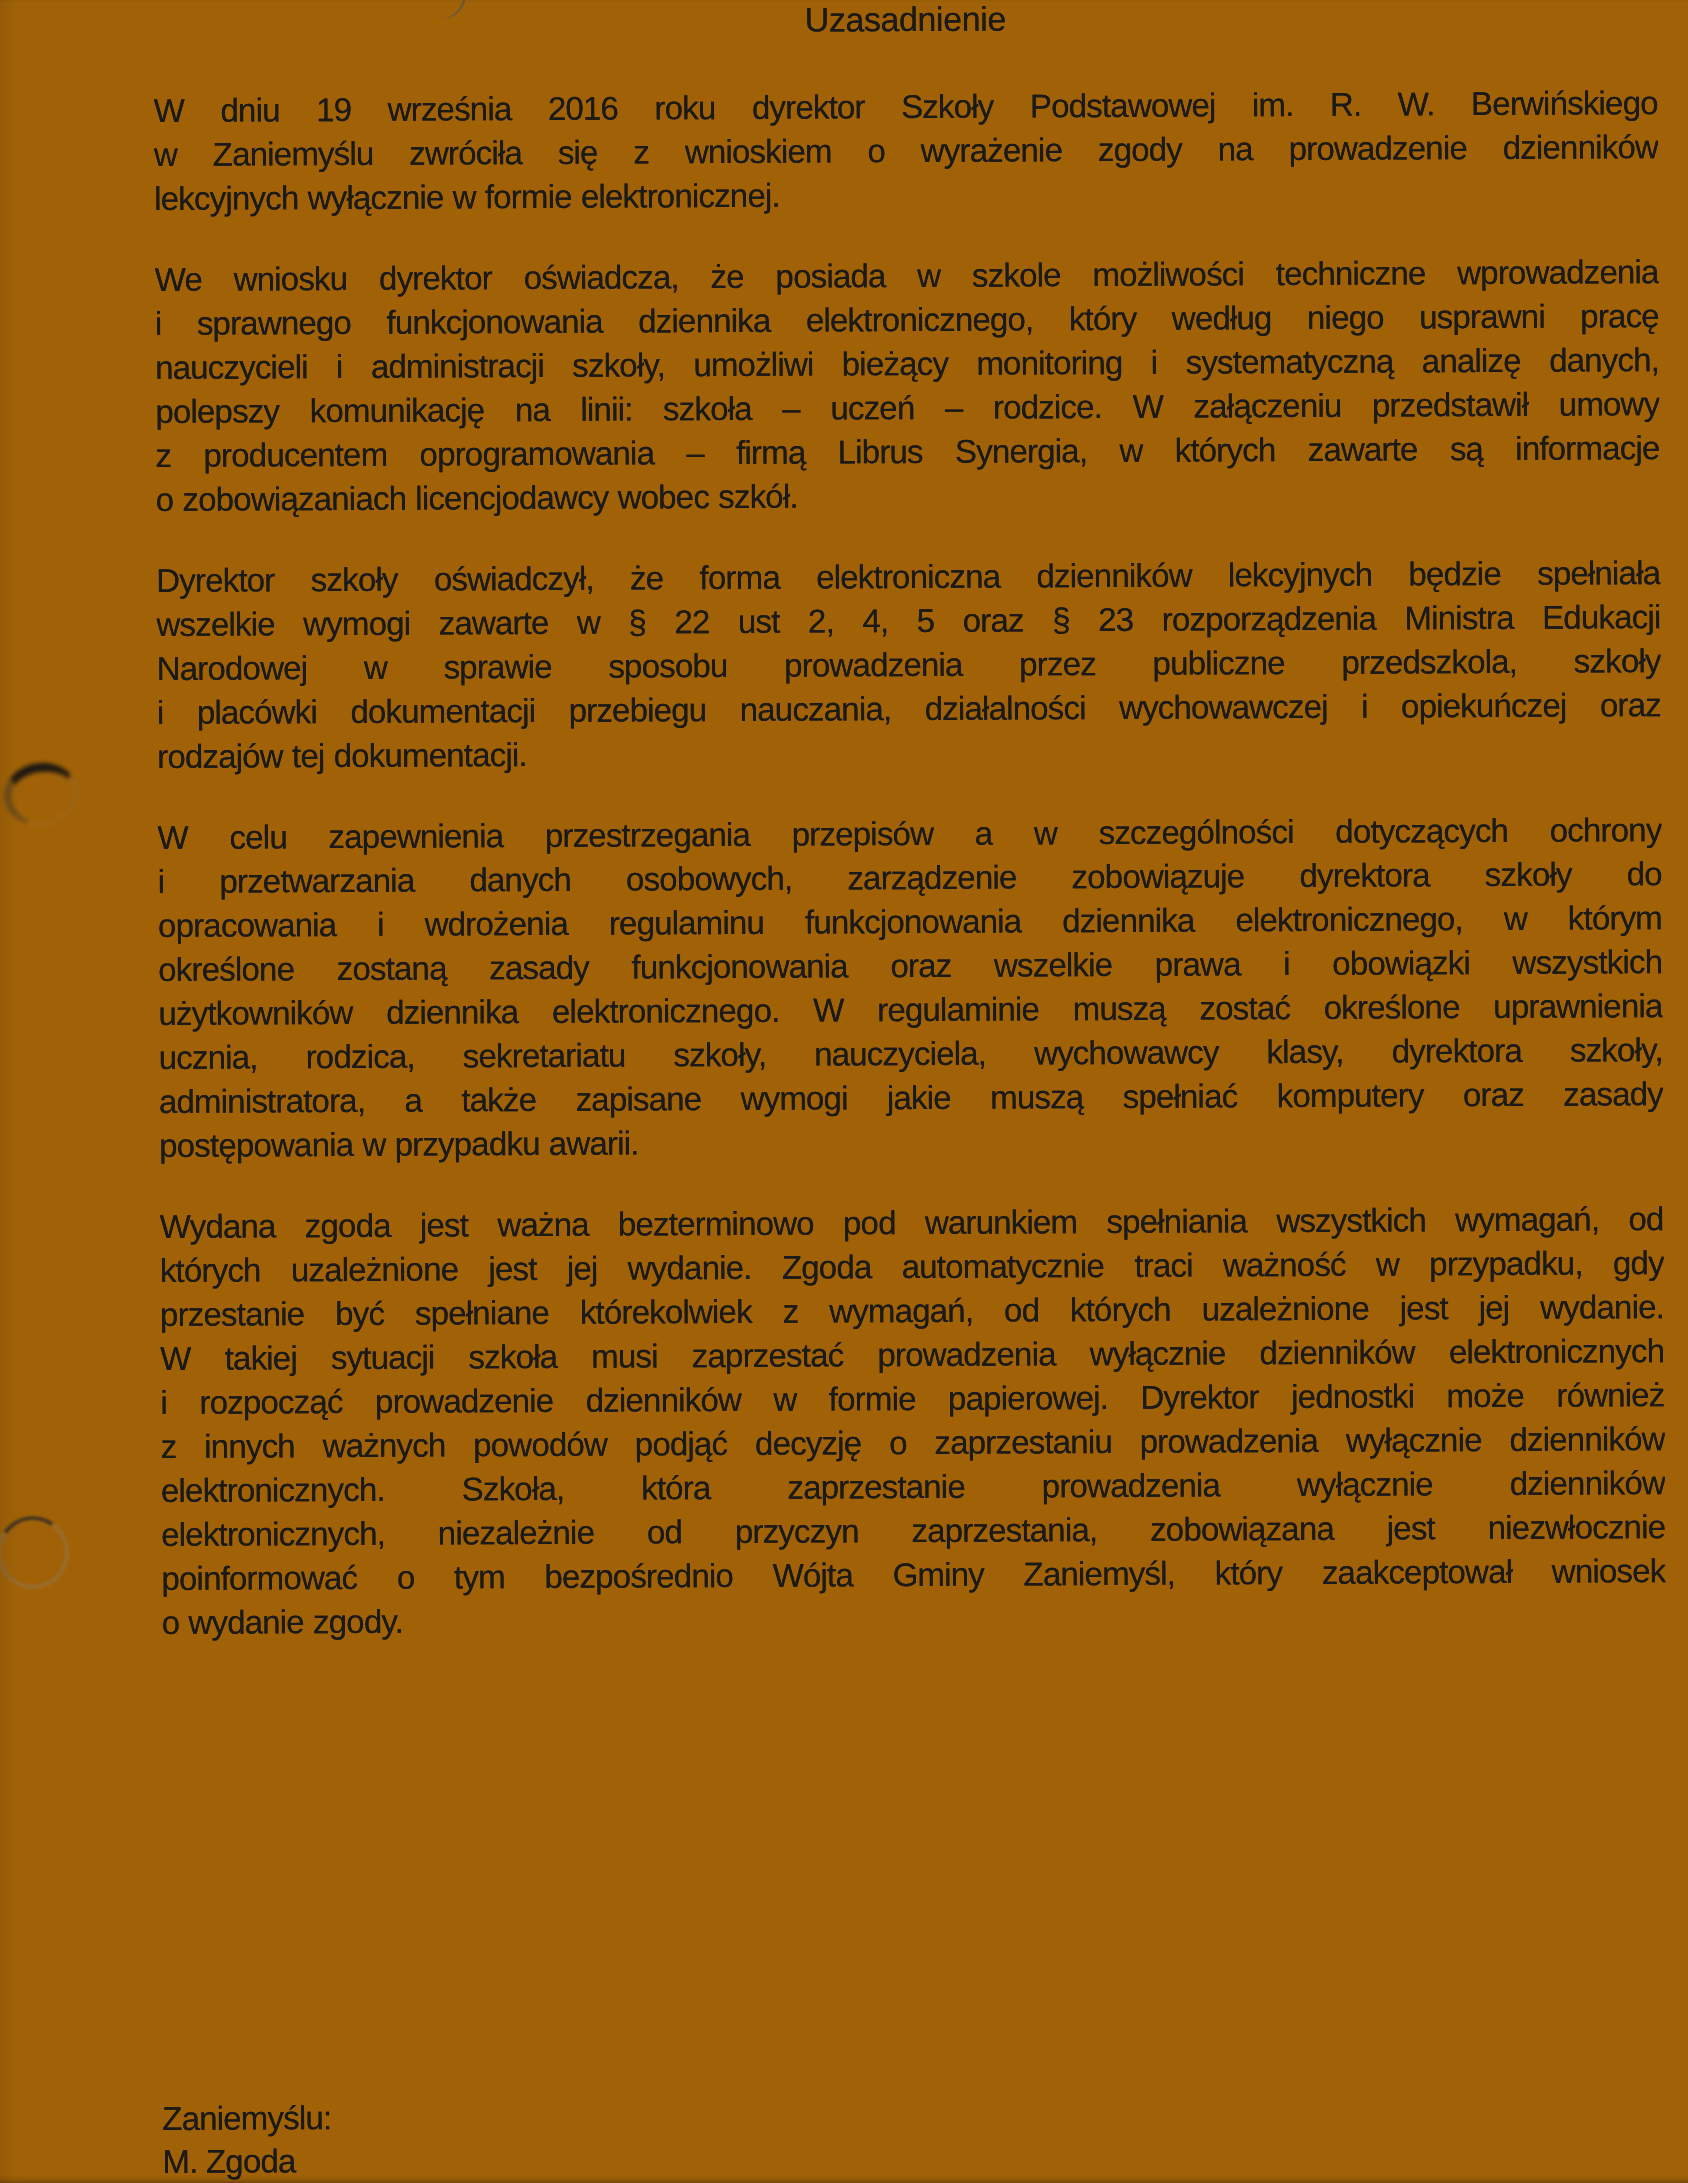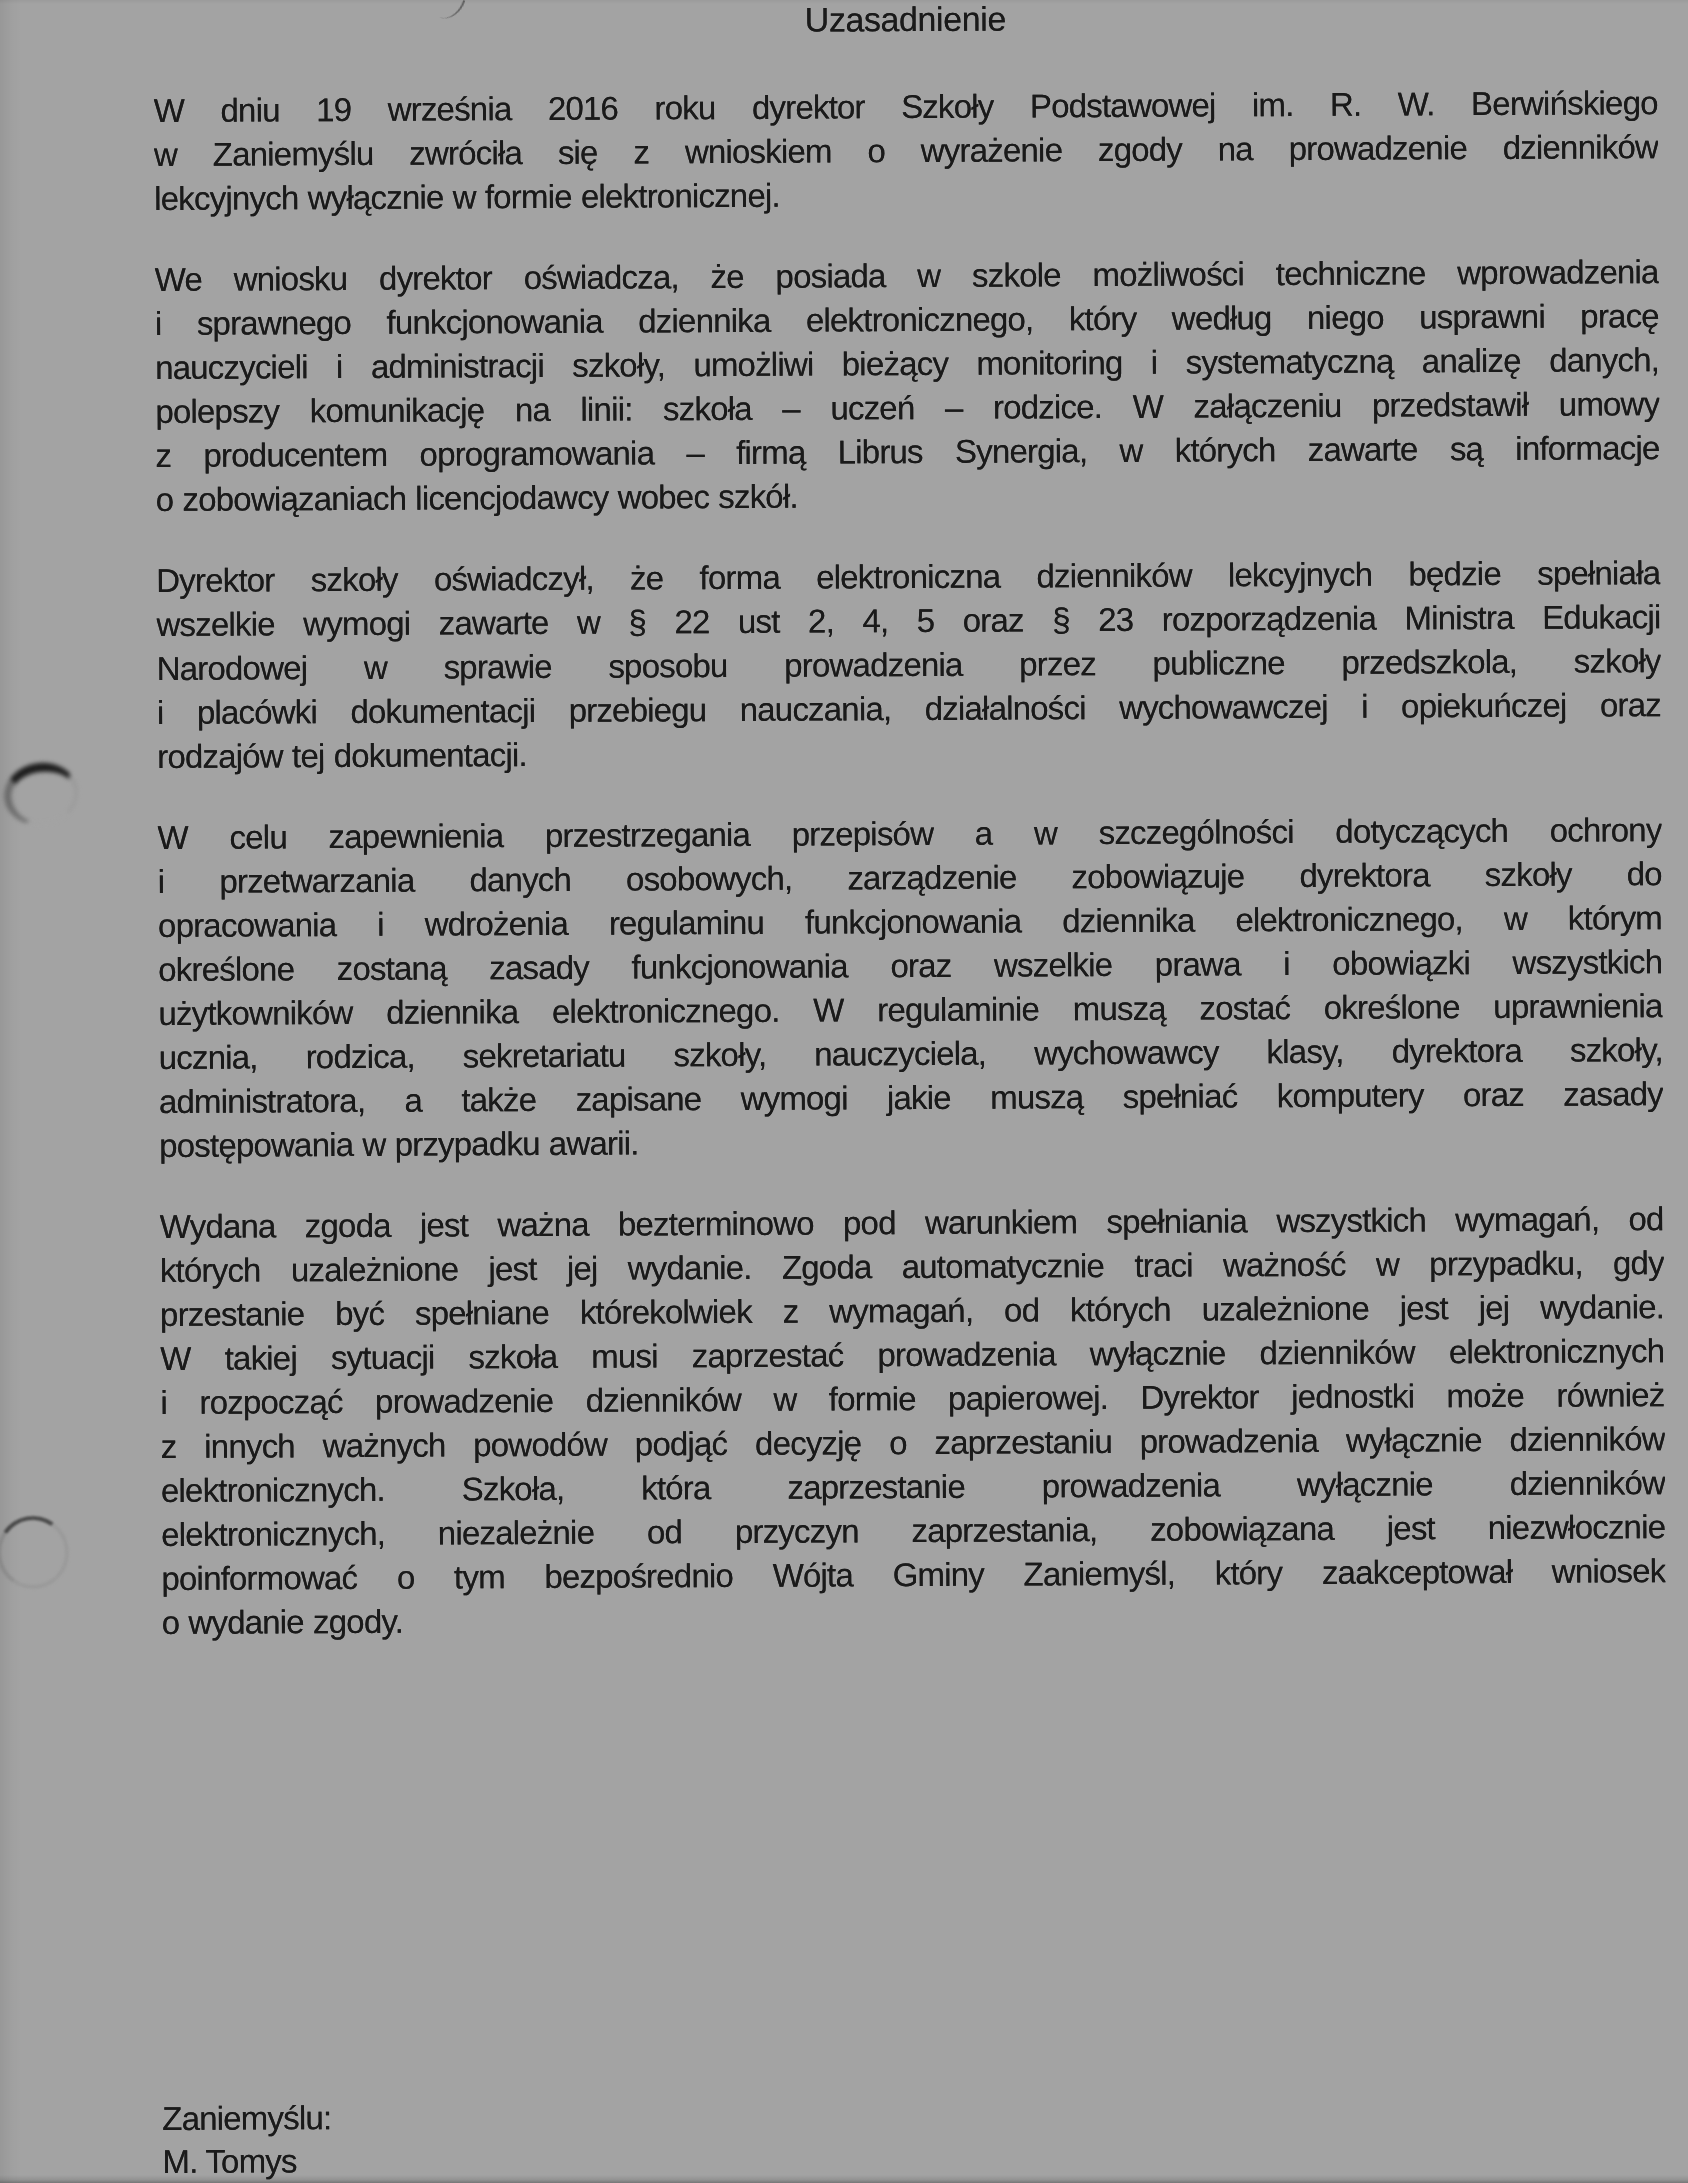--- a/index.html
+++ b/index.html
@@ -5,21 +5,21 @@
 <style>
   html, body {
     margin: 0;
     padding: 0;
     background: #e9e9e6;
   }
   .page {
     position: relative;
     width: 1688px;
     height: 2183px;
-    background: #a3a3a3;
+    background: #a16207;
     overflow: hidden;
     font-family: "Liberation Sans", sans-serif;
     color: #1a1a1a;
   }
   
   .rotated {
     position: absolute;
     inset: 0;
     transform: rotate(-0.3deg);
     transform-origin: 159px 1113px;
@@ -174,21 +174,21 @@
           <div class="line">z innych ważnych powodów podjąć decyzję o zaprzestaniu prowadzenia wyłącznie dzienników</div>
           <div class="line">elektronicznych.  Szkoła,  która  zaprzestanie  prowadzenia  wyłącznie  dzienników</div>
           <div class="line">elektronicznych, niezależnie od przyczyn zaprzestania, zobowiązana jest niezwłocznie</div>
           <div class="line">poinformować o tym bezpośrednio Wójta Gminy Zaniemyśl, który zaakceptował wniosek</div>
           <div class="line last">o wydanie zgody.</div>
         </div>
       </div>
 
     <div class="footer-block">
       <div>Zaniemyślu:</div>
-      <div>M. Tomys</div>
+      <div>M. Zgoda</div>
     </div>
   </div>
 
   <div class="punch-crescent"></div>
   <div class="punch-ring"></div>
   <div class="pen-mark"></div>
   <div class="edge-left"></div>
   <div class="edge-top"></div>
   <div class="edge-bottom"></div>
 </div>

